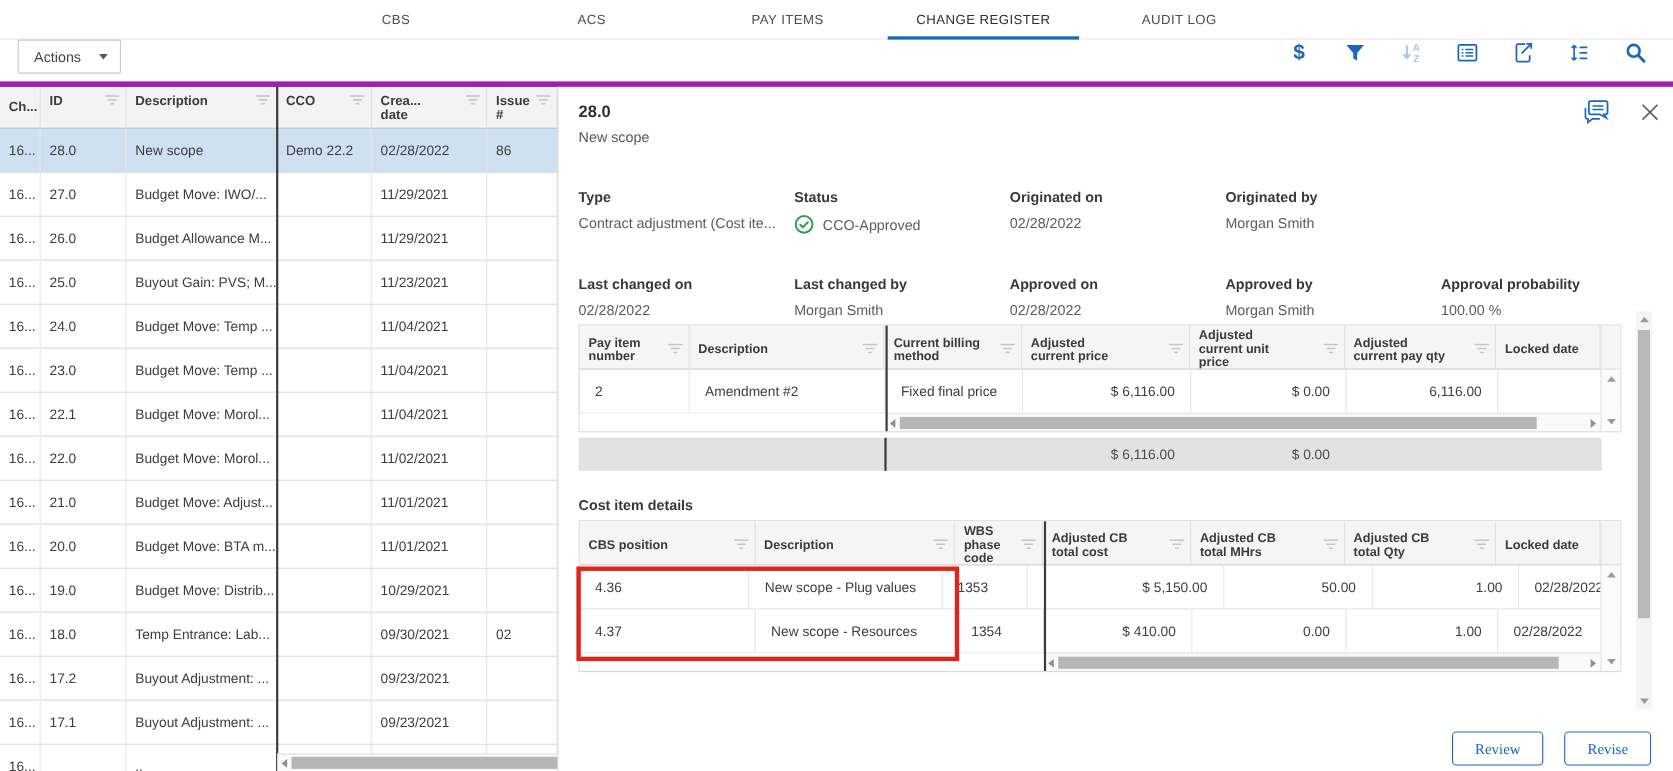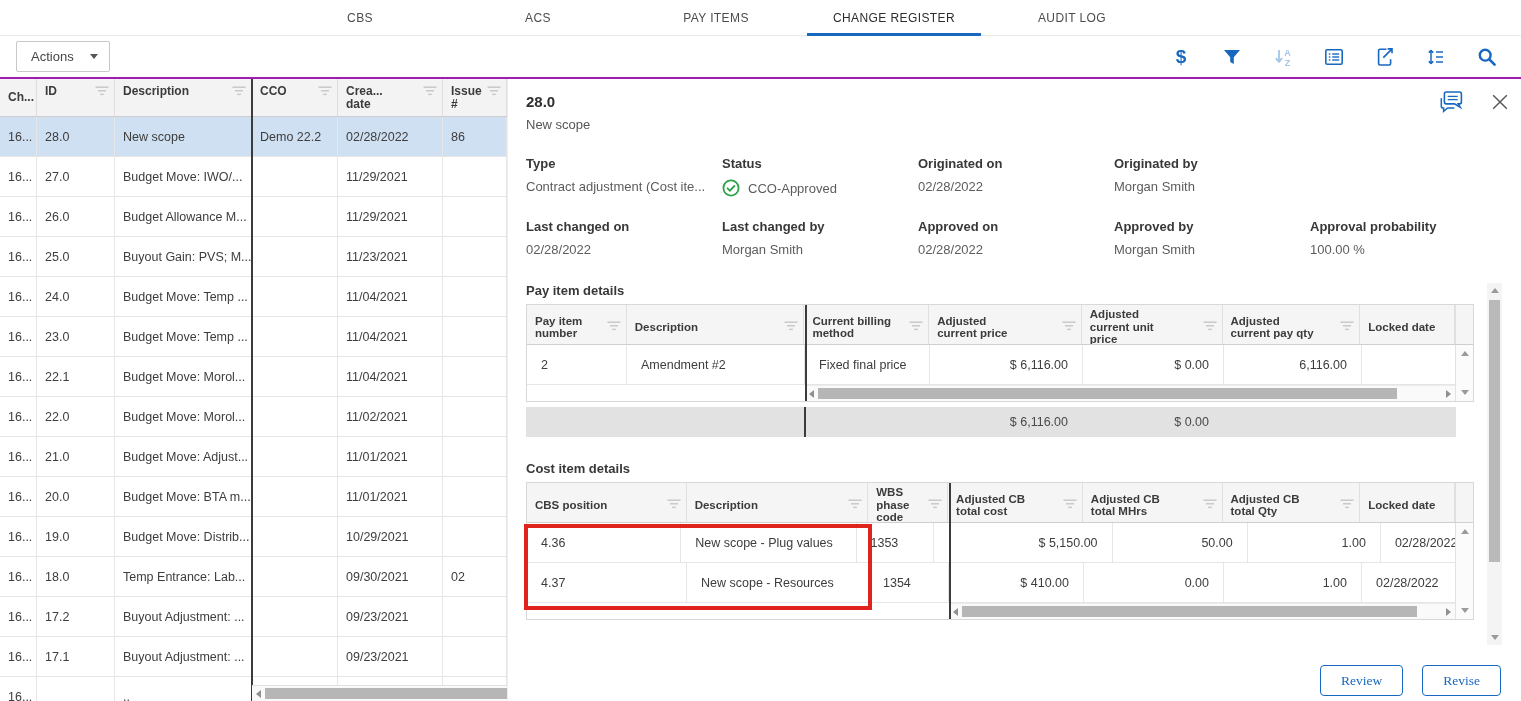--- a/index.html
+++ b/index.html
@@ -9,21 +9,21 @@
 
   
   .tabbar { height:36px; border-bottom:1px solid #e8e8e8; display:flex; padding-left:271px; }
   .tab { width:178px; display:flex; align-items:center; justify-content:center;
     font-size:12px; letter-spacing:.4px; color:#4c4c4c; position:relative; cursor:pointer; }
   .tab.active { color:#2d2d2d; }
   .tab.active::after { content:""; position:absolute; left:2px; right:2px; bottom:-1px;
     height:3px; background:var(--accent); }
 
   
-  .toolbar { height:43px; border-bottom:2px solid #a21caf; display:flex; align-items:center;
+  .toolbar { height:43px; border-bottom:5px solid #a21caf; display:flex; align-items:flex-start;
     padding:0 22px 0 16px; }
   .actions-btn { height:31px; min-width:94px; border:1px solid #c9c9c9; border-radius:2px;
     background:#fff; display:flex; align-items:center; padding:0 10px 0 14px; gap:16px;
     font-size:13px; color:#454545; font-family:inherit; cursor:pointer; }
   .caret { width:0; height:0; border-left:4px solid transparent; border-right:4px solid transparent;
     border-top:5px solid #565656; display:inline-block; }
   .tools { margin-left:auto; display:flex; align-items:center; gap:27px; }
   .tool { width:24px; height:24px; display:flex; align-items:center; justify-content:center;
     background:none; border:none; cursor:pointer; padding:0; }
 
@@ -49,21 +49,21 @@
     border-top:1px solid #e0e0e0; display:flex; align-items:center; z-index:5; }
   .lp-hscroll .hs-thumb { flex:1; margin-right:0; }
 
   
   .panel-icons { position:absolute; top:9px; right:10px; display:flex; align-items:center; gap:22px; z-index:9; }
   .icon-btn { background:none; border:none; cursor:pointer; padding:2px; display:flex; }
   .panel-title { font-size:15px; font-weight:700; color:#2f2f2f; }
   .panel-sub { font-size:13px; color:#555; margin-top:7px; }
   .info-row { display:flex; margin-top:24px; }
   .info-row.r2 { margin-top:22px; }
-  .field { width:196px; padding-right:12px; }
+  .field { width:196px; padding-right:12px;margin-top:16px; }
   .f-label { font-size:13px; font-weight:700; color:#383838; }
   .f-value { font-size:13px; color:#5c5c5c; margin-top:8px; white-space:nowrap; overflow:hidden;
     display:flex; align-items:center; gap:8px; }
   .status-check { display:flex; }
 
   
   .sec-label { font-size:13px; font-weight:700; color:#383838; margin-top:26px; }
   .sec-label.cost { margin-top:24px; }
   .itable { position:relative; width:948px; border:1px solid #d8d8d8; margin-top:6px; background:#fff; }
   .it-hrow { display:flex; height:40px; background:#f5f5f5; border-bottom:1px solid #cfcfcf; }
@@ -465,21 +465,20 @@
             </div>
           </div>
           <div class="field">
             <div class="f-label">Approval probability</div>
             <div class="f-value">
               <span>100.00 %</span>
             </div>
           </div>
         </div>
 
-      <div class="sec-label">Pay item details</div>
       <div id="paytable">
           <div class="itable">
             <div class="it-hrow">
               <div class="it-hcell" style="width: 100px;">
                 <span class="lab">Pay item
 number</span>
                 <span class="hfilter"><svg width="14" height="10" viewBox="0 0 14 10">
                     <g stroke="#c6c6c6" stroke-width="1.4" fill="none">
                       <line x1="0.5" y1="1.2" x2="13.5" y2="1.2"></line>
                       <line x1="3" y1="4.8" x2="11" y2="4.8"></line>

